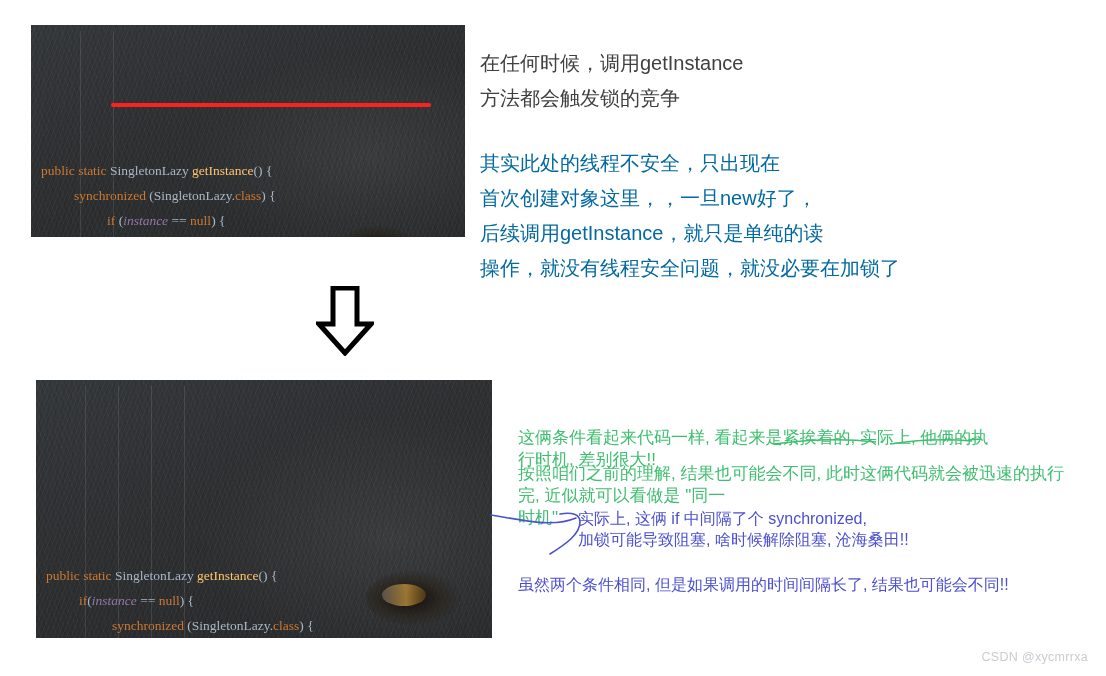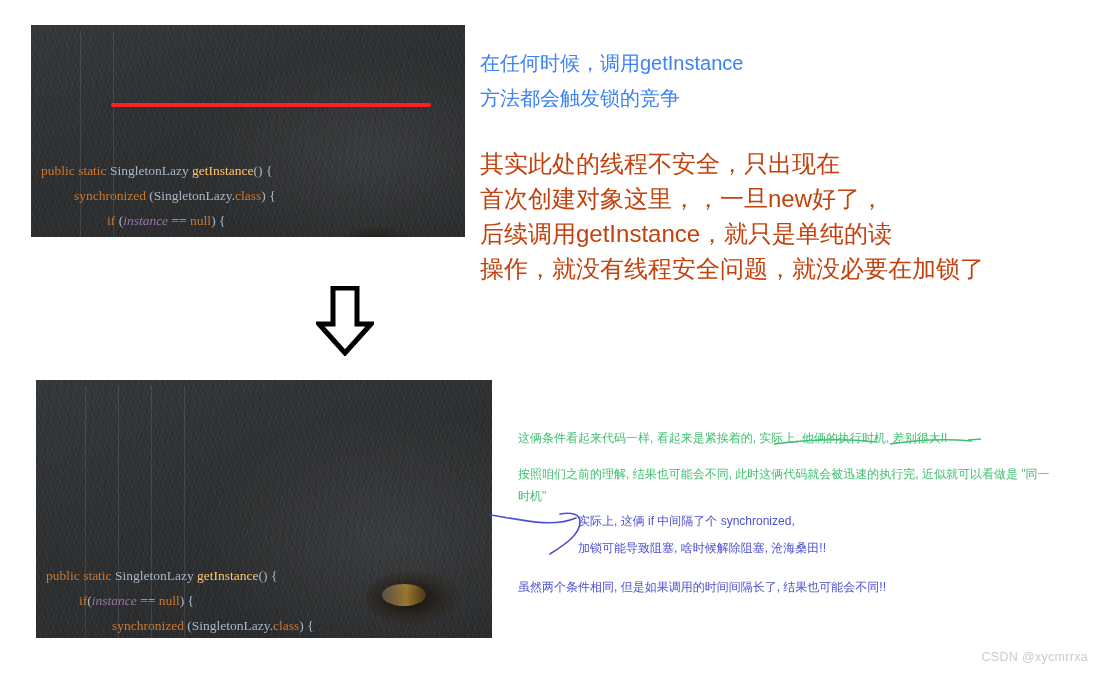--- a/index.html
+++ b/index.html
@@ -78,51 +78,51 @@
     position: absolute;
     left: 80px; top: 78px;
     width: 320px; height: 4px;
     background: #ff2020;
     border-radius: 2px;
   }
 
   
   .txt-black {
     position: absolute;
-    color: #3b82f6;
+    color: #404040;
     font-size: 20px;
     line-height: 35px;
     white-space: pre-line;
   }
   #note-black { left: 480px; top: 46px; }
 
   .txt-red {
     position: absolute;
-    color: #c2410c;
-    font-size: 24px;
+    color: #0369a1;
+    font-size: 20px;
     line-height: 35px;
     white-space: pre-line;
   }
   #note-red { left: 480px; top: 146px; }
 
   .txt-green {
     position: absolute;
     color: #3fbf6f;
-    font-size: 12px;
+    font-size: 17px;
     line-height: 22px;
     white-space: pre-line;
   }
   #note-green-1 { left: 518px; top: 427px; width: 480px; }
   #note-green-2 { left: 518px; top: 463px; width: 560px; }
 
   .txt-blue {
     position: absolute;
     color: #4c4fd0;
-    font-size: 12px;
-    line-height: 27px;
+    font-size: 16px;
+    line-height: 21px;
     white-space: pre-line;
   }
   #note-blue-1 { left: 578px; top: 508px; }
   #note-blue-2 { left: 518px; top: 574px; text-align: right; }
 
   
   .g-underline {
     position: absolute;
     height: 7px;
     overflow: visible;

